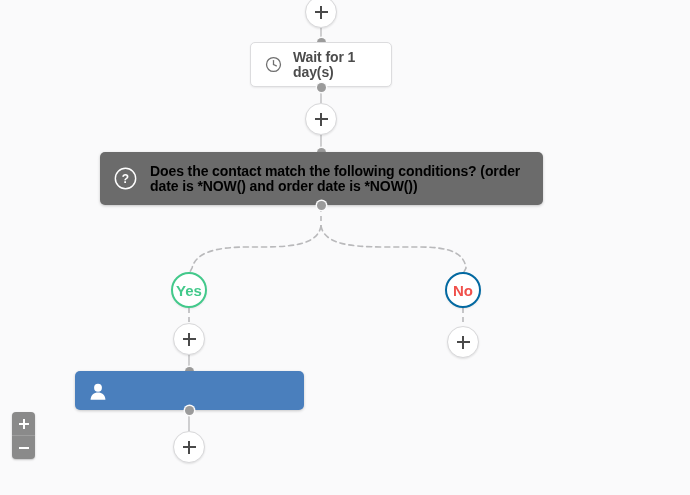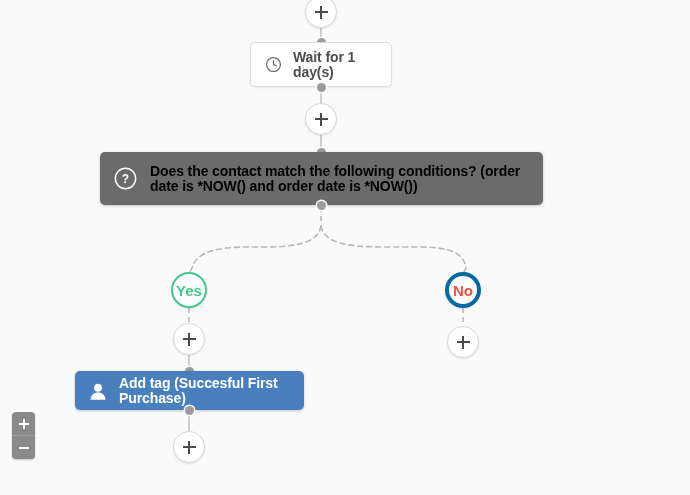--- a/index.html
+++ b/index.html
@@ -139,21 +139,21 @@
     box-sizing: border-box;
     cursor: pointer;
     box-shadow: 0 1px 2px rgba(0,0,0,0.08);
   }
   .branch .btext {
     font-size: 15px;
     font-weight: bold;
   }
   .branch-yes { border: 2px solid #43c98b; }
   .branch-yes .btext { color: #43c98b; }
-  .branch-no { border: 4px solid #0369a1; }
+  .branch-no { border: 2px solid #0369a1; }
   .branch-no .btext { color: #f0504b; }
 
   
   .knob {
     position: absolute;
     width: 9px;
     height: 9px;
     border-radius: 50%;
     background: #9b9b9b;
     box-shadow: 0 0 0 1.5px #fafafb;
@@ -281,21 +281,20 @@
   </div>
 
   <div class="knob" style="left:184.5px; top:366.5px;"></div>
   <div class="node boxnode node-action" style="left:75px; top:371px; width:229px; height:39px;">
     <span class="icon-wrap icon-person">
       <svg width="20" height="20" viewBox="0 0 22 22">
         <circle cx="11" cy="7.4" r="4.3" fill="#ffffff"></circle>
         <path d="M2.8 20.5 C3.2 14.9 6.6 12.6 11 12.6 C15.4 12.6 18.8 14.9 19.2 20.5 Z" fill="#ffffff"></path>
       </svg>
     </span>
-    <span class="label">Add tag (Succesful First Purchase)</span>
   </div>
   <div class="knob" style="left:184.5px; top:405.5px;"></div>
 
   <div class="node plus" style="left:173px; top:431px;">
     <span class="glyph"></span>
   </div>
 
   <div id="zoom-control">
     <div class="zbtn" data-sign="plus">
       <span class="zglyph"></span>

